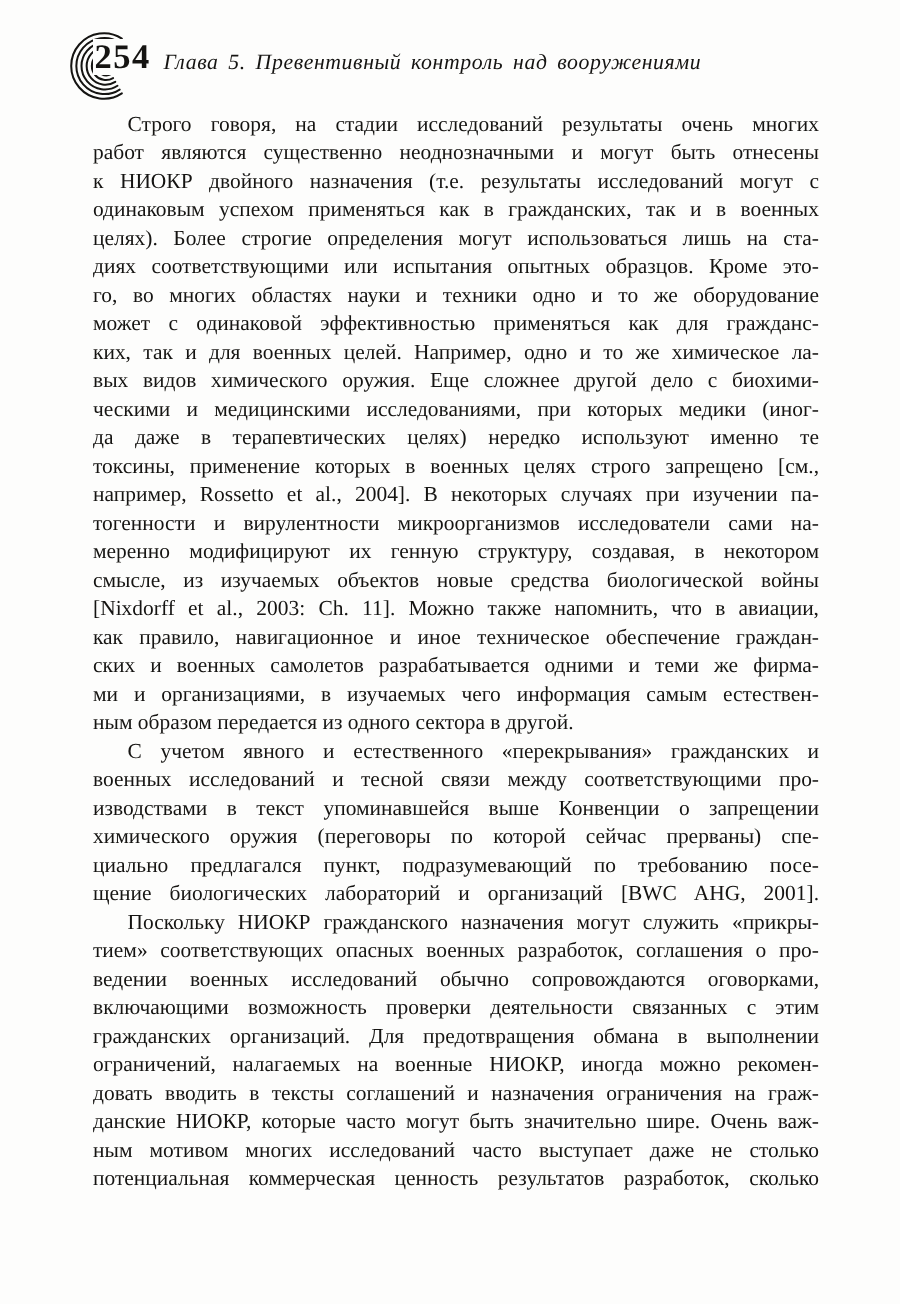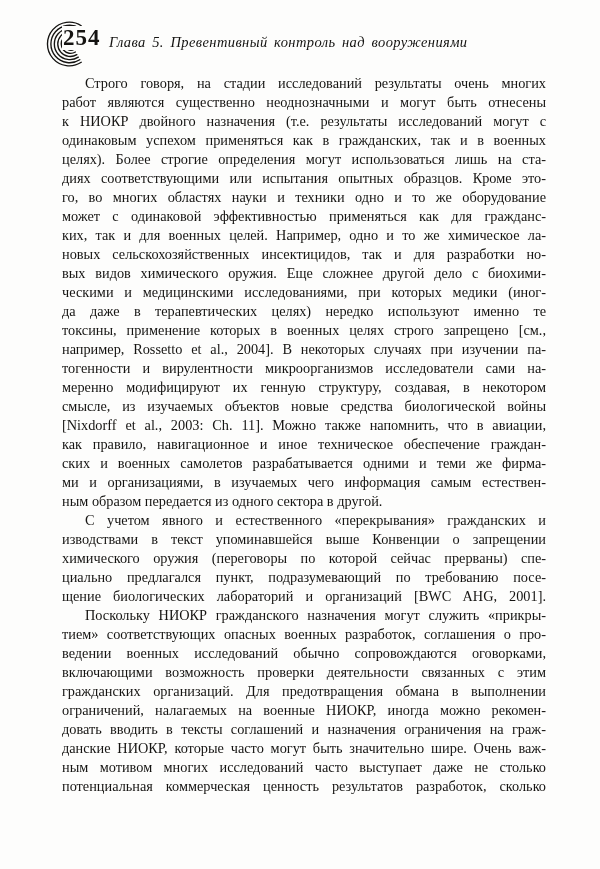--- a/index.html
+++ b/index.html
@@ -94,37 +94,37 @@
       <div class="para">
         <div class="line first">Строго говоря, на стадии исследований результаты очень многих</div>
         <div class="line">работ являются существенно неоднозначными и могут быть отнесены</div>
         <div class="line">к НИОКР двойного назначения (т.е. результаты исследований могут с</div>
         <div class="line">одинаковым успехом применяться как в гражданских, так и в военных</div>
         <div class="line">целях). Более строгие определения могут использоваться лишь на ста-</div>
         <div class="line">диях соответствующими или испытания опытных образцов. Кроме это-</div>
         <div class="line">го, во многих областях науки и техники одно и то же оборудование</div>
         <div class="line">может с одинаковой эффективностью применяться как для гражданс-</div>
         <div class="line">ких, так и для военных целей. Например, одно и то же химическое ла-</div>
-        <div class="line">новых сельскохозяйственных инсектицидов, так и для разработки но-</div>
         <div class="line">вых видов химического оружия. Еще сложнее другой дело с биохими-</div>
         <div class="line">ческими и медицинскими исследованиями, при которых медики (иног-</div>
         <div class="line">да даже в терапевтических целях) нередко используют именно те</div>
         <div class="line">токсины, применение которых в военных целях строго запрещено [см.,</div>
         <div class="line">например, Rossetto et al., 2004]. В некоторых случаях при изучении па-</div>
         <div class="line">тогенности и вирулентности микроорганизмов исследователи сами на-</div>
         <div class="line">меренно модифицируют их генную структуру, создавая, в некотором</div>
         <div class="line">смысле, из изучаемых объектов новые средства биологической войны</div>
         <div class="line">[Nixdorff et al., 2003: Ch. 11]. Можно также напомнить, что в авиации,</div>
         <div class="line">как правило, навигационное и иное техническое обеспечение граждан-</div>
         <div class="line">ских и военных самолетов разрабатывается одними и теми же фирма-</div>
         <div class="line">ми и организациями, в изучаемых чего информация самым естествен-</div>
         <div class="line lastshort">ным образом передается из одного сектора в другой.</div>
       </div>
       <div class="para">
         <div class="line first">С учетом явного и естественного «перекрывания» гражданских и</div>
+        <div class="line">военных исследований и тесной связи между соответствующими про-</div>
         <div class="line">изводствами в текст упоминавшейся выше Конвенции о запрещении</div>
         <div class="line">химического оружия (переговоры по которой сейчас прерваны) спе-</div>
         <div class="line">циально предлагался пункт, подразумевающий по требованию посе-</div>
         <div class="line">щение биологических лабораторий и организаций [BWC AHG, 2001].</div>
       </div>
       <div class="para">
         <div class="line first">Поскольку НИОКР гражданского назначения могут служить «прикры-</div>
         <div class="line">тием» соответствующих опасных военных разработок, соглашения о про-</div>
         <div class="line">ведении военных исследований обычно сопровождаются оговорками,</div>
         <div class="line">включающими возможность проверки деятельности связанных с этим</div>

